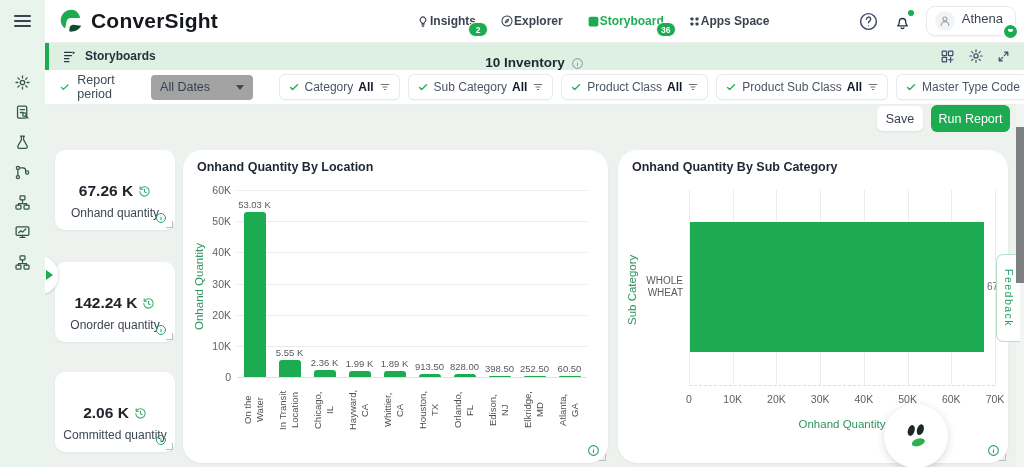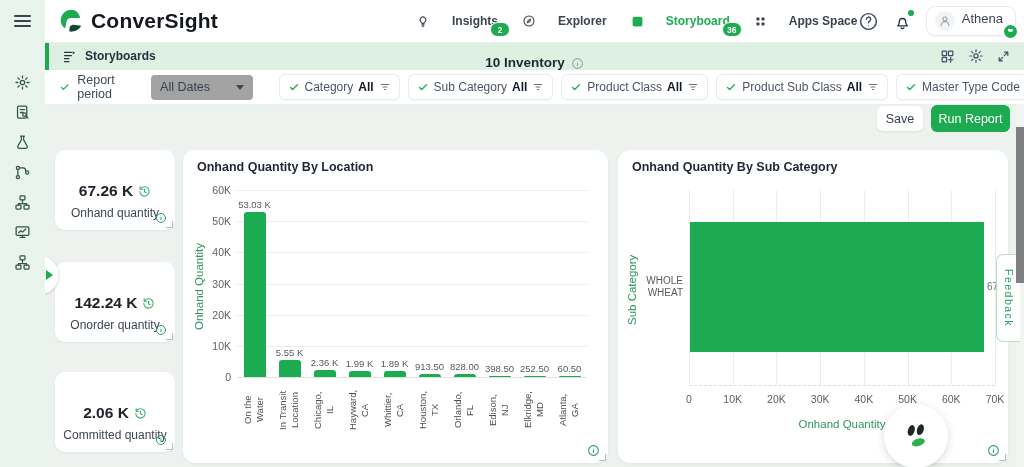--- a/index.html
+++ b/index.html
@@ -12,21 +12,21 @@
   svg{display:block;}
 
   
   .topbar{position:absolute;left:0;top:0;width:1024px;height:42px;background:#ffffff;border-bottom:1px solid #eef0ee;z-index:30;}
   .burger-zone{position:absolute;left:0;top:0;width:45px;height:42px;background:#e9f4ec;display:flex;align-items:center;justify-content:center;}
   .burger{width:17px;}
   .burger div{height:2px;background:#3a4450;margin:3px 0;border-radius:1px;}
   .logo-wrap{position:absolute;left:58px;top:8px;display:flex;align-items:center;gap:7px;}
   .logo-text{font-size:21px;font-weight:700;color:#14181d;letter-spacing:.2px;}
   .nav{position:absolute;left:416px;top:0;height:42px;display:flex;align-items:center;gap:24px;}
-  .nav-item{position:relative;display:flex;align-items:center;gap:22px;font-size:12px;font-weight:700;color:#3b4450;cursor:pointer;}
+  .nav-item{position:relative;display:flex;align-items:center;gap:0;font-size:12px;font-weight:700;color:#3b4450;cursor:pointer;}
   .nav-item.active{color:#1fae55;}
   .nav-badge{position:absolute;right:-12px;bottom:-9px;min-width:10px;height:13px;padding:0 4px;background:#1cab51;color:#fff;
     font-size:8.5px;font-weight:700;border-radius:8px;display:flex;align-items:center;justify-content:center;border:1.5px solid #fff;}
   .top-right{position:absolute;right:8px;top:0;height:42px;display:flex;align-items:center;gap:14px;}
   .help-btn{color:#3e4a68;cursor:pointer;}
   .bell-btn{position:relative;color:#27313d;cursor:pointer;}
   .bell-dot{position:absolute;right:-2px;top:-2px;width:6px;height:6px;border-radius:50%;background:#1cab51;}
   .user-chip{position:relative;display:flex;align-items:flex-start;gap:7px;border:1px solid #e7e9ec;border-radius:9px;background:#fff;
     padding:4px 12px 4px 8px;cursor:pointer;box-shadow:0 1px 2px rgba(0,0,0,.04);}
   .avatar{width:20px;height:20px;border-radius:50%;background:#f1f3f4;color:#9aa3ad;display:flex;align-items:center;justify-content:center;}
@@ -76,21 +76,21 @@
   .kpi-hist{color:#34b06c;}
   .kpi-label{position:absolute;left:0;top:56px;width:100%;text-align:center;font-size:12px;color:#3d4651;}
   .card-info{position:absolute;right:8px;bottom:6px;color:#2aa06a;cursor:pointer;}
   .card-corner{position:absolute;right:2px;bottom:2px;width:6px;height:6px;border-right:1.5px solid #b9bec4;border-bottom:1.5px solid #b9bec4;}
 
   .expander{position:absolute;left:40px;top:256px;width:18px;height:38px;background:#fff;border-radius:0 19px 19px 0;
     box-shadow:1px 1px 3px rgba(0,0,0,.12);display:flex;align-items:center;justify-content:center;cursor:pointer;z-index:5;}
   .expander-tri{width:0;height:0;border-top:5px solid transparent;border-bottom:5px solid transparent;border-left:7px solid #1cab51;}
 
   
-  .chart-card{position:absolute;background:#fff;border-radius:12px;box-shadow:0 1px 3px rgba(0,0,0,.05);}
+  .chart-card{position:absolute;background:#fff;border-radius:19px;box-shadow:0 1px 3px rgba(0,0,0,.05);}
   #chart1{left:183px;top:150px;width:425px;height:313px;}
   #chart2{left:618px;top:150px;width:390px;height:313px;}
   .chart-title{position:absolute;left:14px;top:10px;font-size:12.5px;font-weight:700;color:#1f2733;}
   .gridline-h{position:absolute;height:1px;background:#ececec;}
   .gridline-v{position:absolute;width:1px;background:#ececec;}
   .ytick{position:absolute;width:40px;text-align:right;font-size:10.5px;color:#5c6166;}
   .xtick{position:absolute;width:40px;text-align:center;font-size:10.5px;color:#5c6166;}
   .bar-v{position:absolute;background:#1cab51;border-radius:3px 3px 0 0;cursor:pointer;}
   .bar-h{position:absolute;background:#1cab51;cursor:pointer;}
   .bar-val{position:absolute;width:48px;text-align:center;font-size:9.5px;color:#55595e;white-space:nowrap;}

